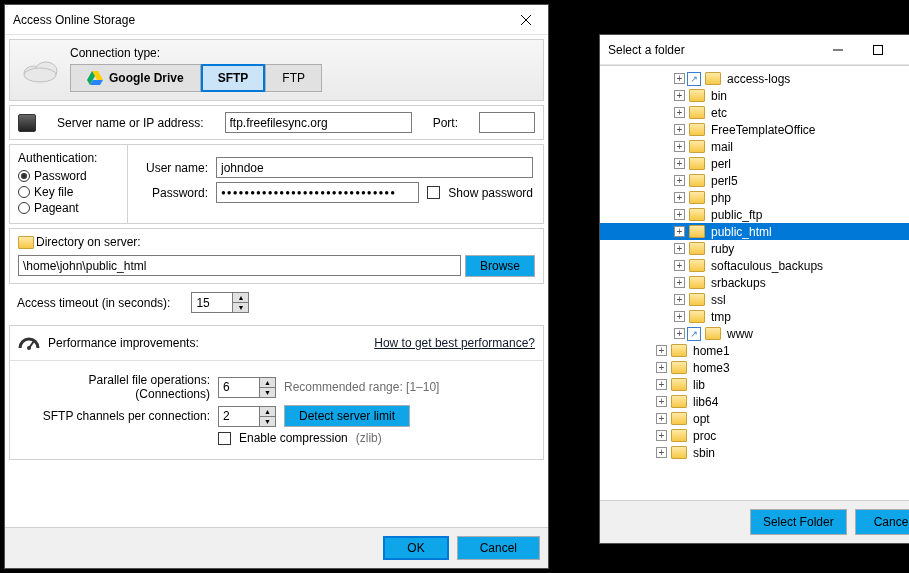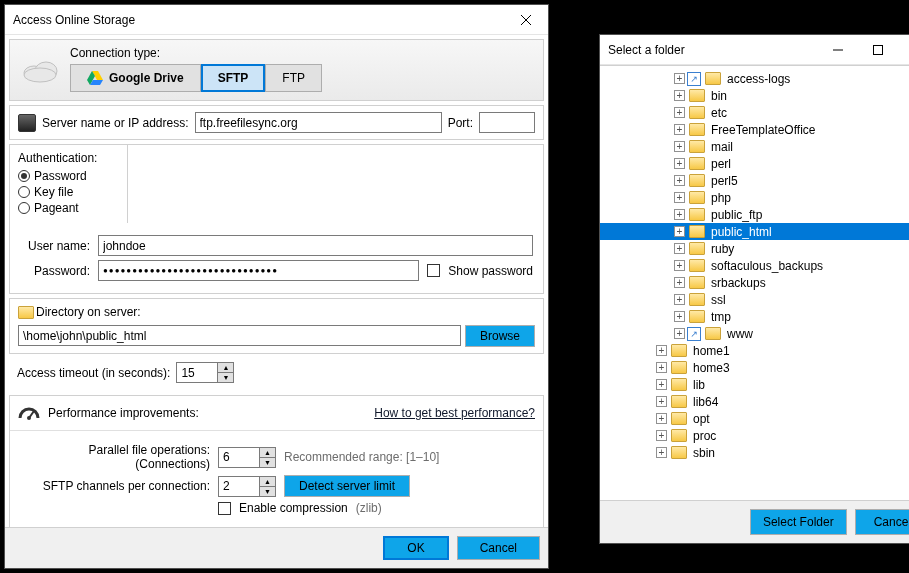--- a/index.html
+++ b/index.html
@@ -10,25 +10,25 @@
 .titlebar { height: 30px; display: flex; align-items: center; padding: 0 0 0 8px; background: #fff; border-bottom: 1px solid #e5e5e5; }
 .titlebar .title { flex: 1; }
 .titlebar .wbtn { width: 45px; height: 29px; display: flex; align-items: center; justify-content: center; cursor: pointer; }
 .section { border: 1px solid #d0d0d0; margin: 4px; background: #fff; }
 .connrow { background: linear-gradient(#f7f7f7,#eaeaea); padding: 6px 10px 8px 10px; display: flex; align-items: center; gap: 10px; }
 .cloud-icon { width: 40px; height: 28px; }
 .conn-label { margin-bottom: 4px; }
 .conn-btns { display: flex; }
 .conn-btn { border: 1px solid #adadad; background: #e1e1e1; padding: 6px 16px; display: flex; align-items: center; gap: 6px; cursor: pointer; }
 .conn-btn.sel { border: 2px solid #0078d7; background: #cce4f7; padding: 5px 15px; }
-.row { display: flex; align-items: center; padding: 6px 8px; gap: 6px; }
+.row { display: flex; align-items: center; padding: 6px 8px; gap: 21px; }
 .label { white-space: nowrap; }
 input[type=text], input[type=password] { border: 1px solid #7a7a7a; padding: 2px 4px; height: 21px; background:#fff; }
 .server-icon { width:18px; height:18px; background:linear-gradient(#666,#222); border:1px solid #333; border-radius:2px; }
-.auth-box { display:flex;flex-direction:column; }
+.auth-box { display:flex; }
 .auth-left { border-right:1px solid #d0d0d0; padding:6px 10px 6px 8px; width:118px; }
 .auth-left .hdr { margin-bottom:4px; }
 .radio-row { display:flex; align-items:center; gap:4px; margin:2px 0; }
 .radio { width:12px; height:12px; border:1px solid #333; border-radius:50%; display:inline-flex; align-items:center; justify-content:center; }
 .radio.checked::after { content:""; width:6px; height:6px; background:#333; border-radius:50%; }
 .auth-right { flex:1; padding:8px 10px; }
 .form-row { display:flex; align-items:center; margin:4px 0; gap:8px; }
 .form-row .lbl { width:70px; text-align:right; }
 .checkbox { width:13px; height:13px; border:1px solid #333; display:inline-block; }
 .dir-sec { padding:6px 8px; }

